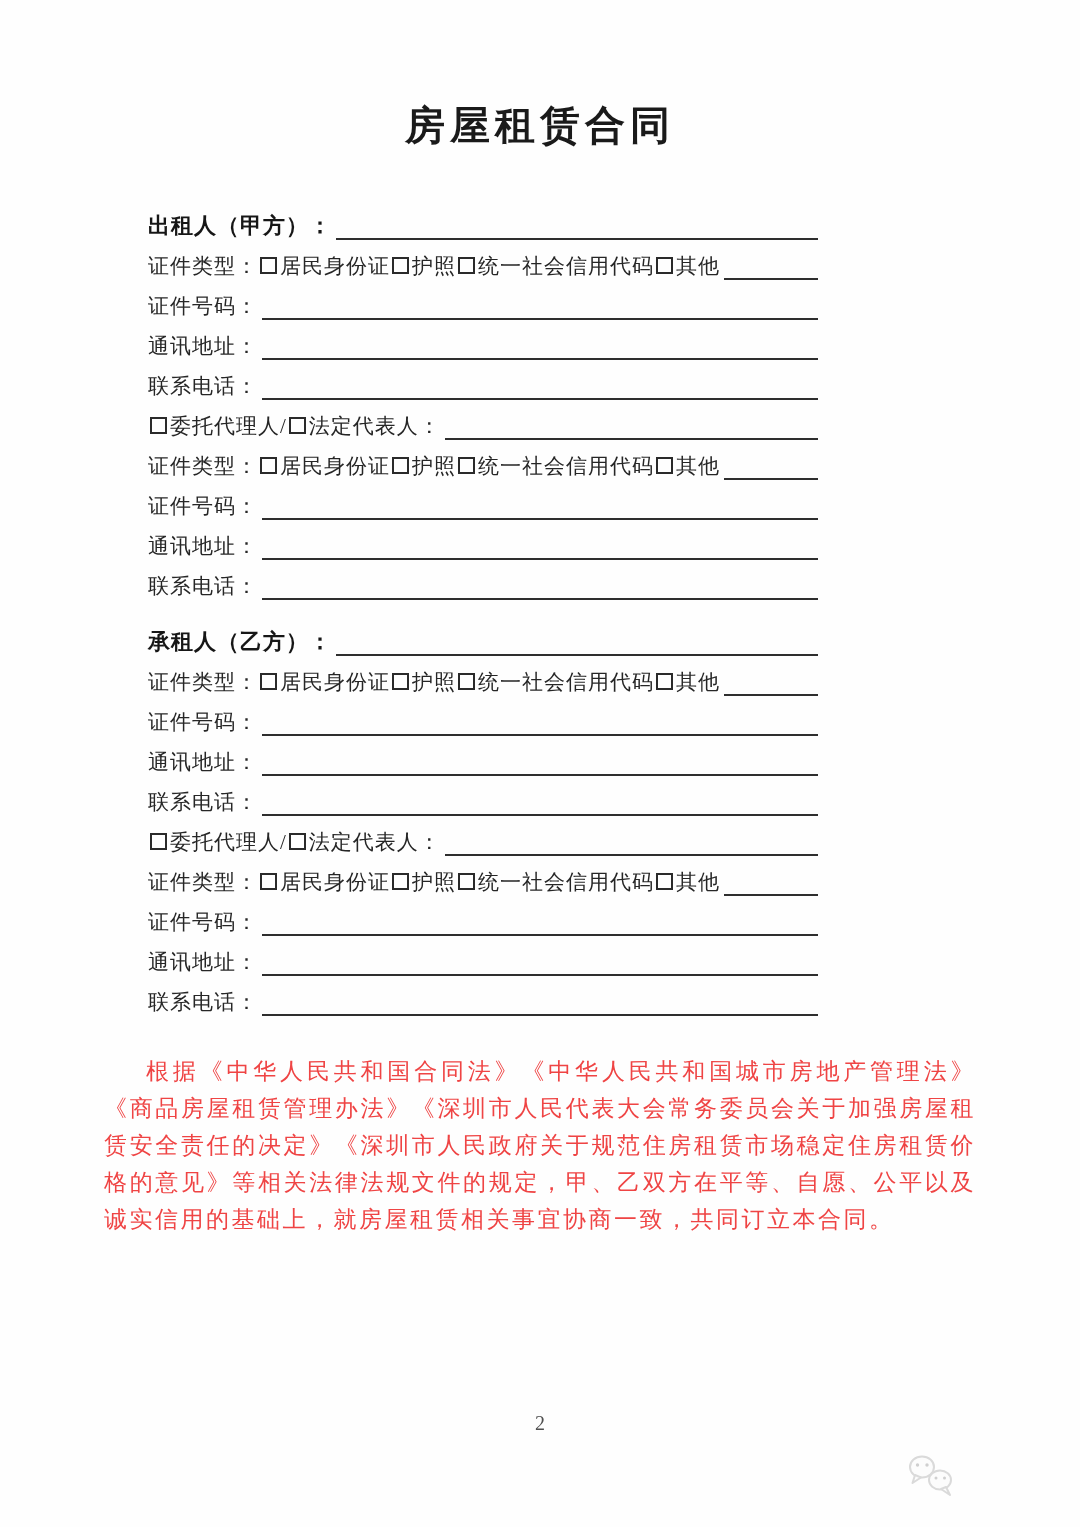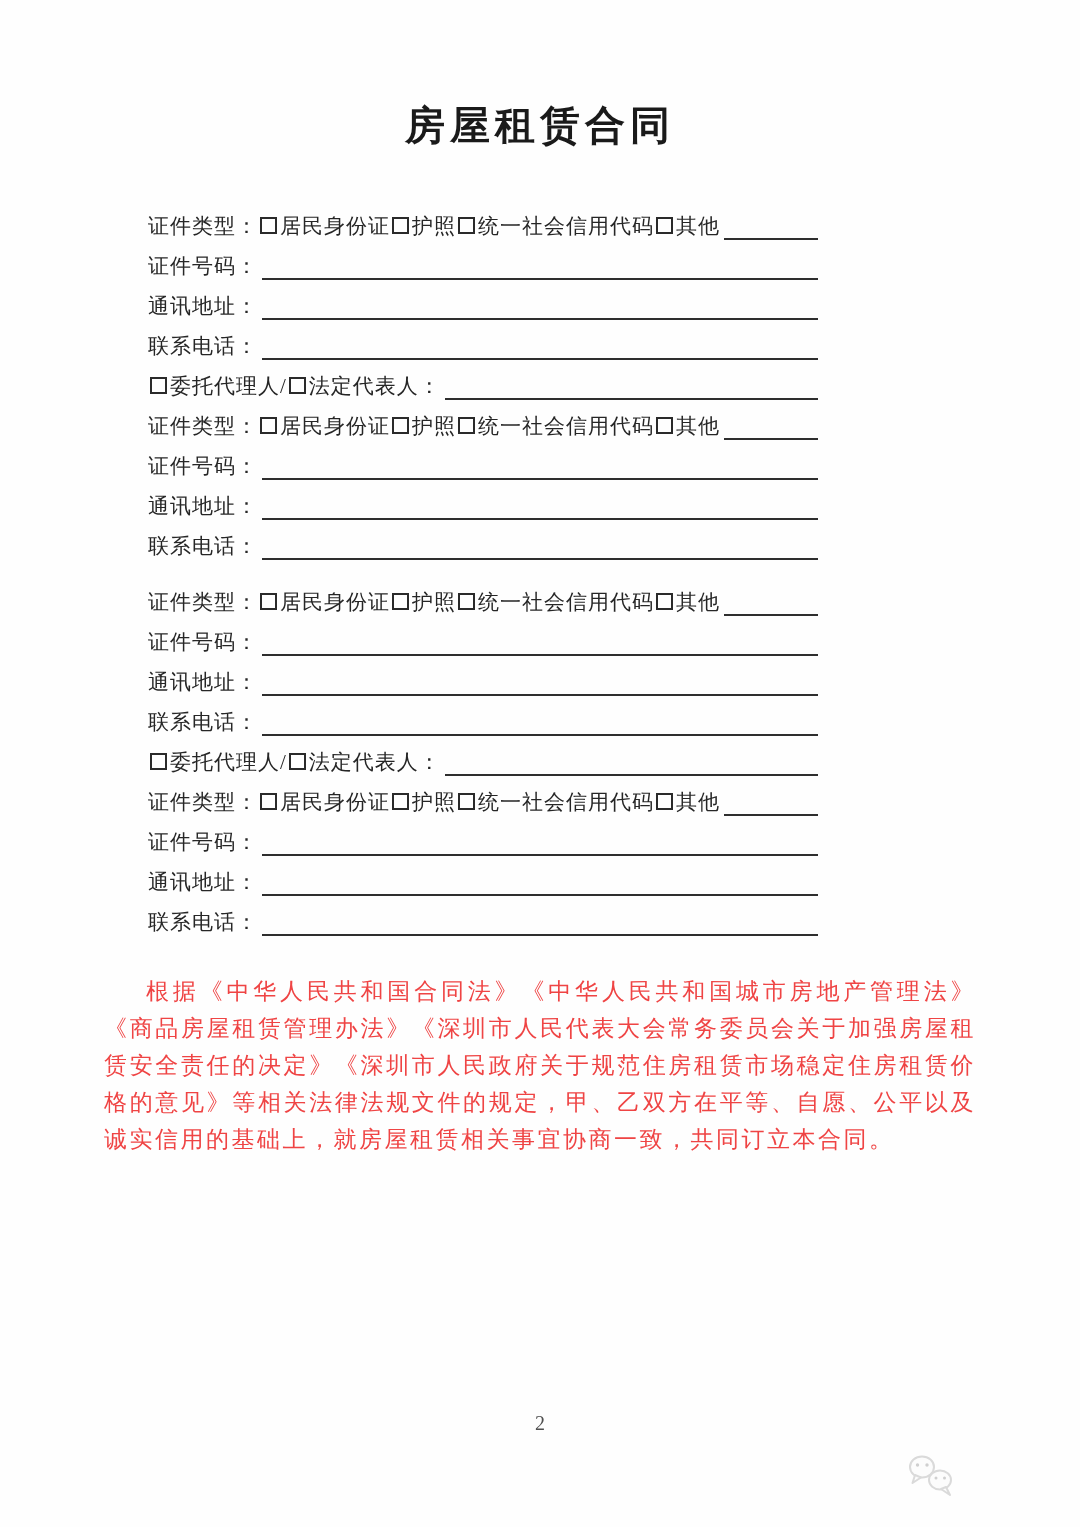--- a/index.html
+++ b/index.html
@@ -110,20 +110,24 @@
 </style>
 </head>
 <body>
 
 <div class="page">
 
   <div class="title">房屋租赁合同</div>
 
   <div class="form">
       <div class="section">
+        <div class="row heading">
+          <span class="label">出租人（甲方）：</span>
+          <span class="blank-line"></span>
+        </div>
         <div class="row">
           <span class="label">证件类型：</span>
           <span class="checkbox"></span>
           <span class="opt">居民身份证</span>
           <span class="checkbox"></span>
           <span class="opt">护照</span>
           <span class="checkbox"></span>
           <span class="opt">统一社会信用代码</span>
           <span class="checkbox"></span>
           <span class="opt">其他</span>
@@ -167,20 +171,24 @@
         <div class="row">
           <span class="label">通讯地址：</span>
           <span class="blank-line"></span>
         </div>
         <div class="row">
           <span class="label">联系电话：</span>
           <span class="blank-line"></span>
         </div>
       </div>
       <div class="section">
+        <div class="row heading">
+          <span class="label">承租人（乙方）：</span>
+          <span class="blank-line"></span>
+        </div>
         <div class="row">
           <span class="label">证件类型：</span>
           <span class="checkbox"></span>
           <span class="opt">居民身份证</span>
           <span class="checkbox"></span>
           <span class="opt">护照</span>
           <span class="checkbox"></span>
           <span class="opt">统一社会信用代码</span>
           <span class="checkbox"></span>
           <span class="opt">其他</span>

